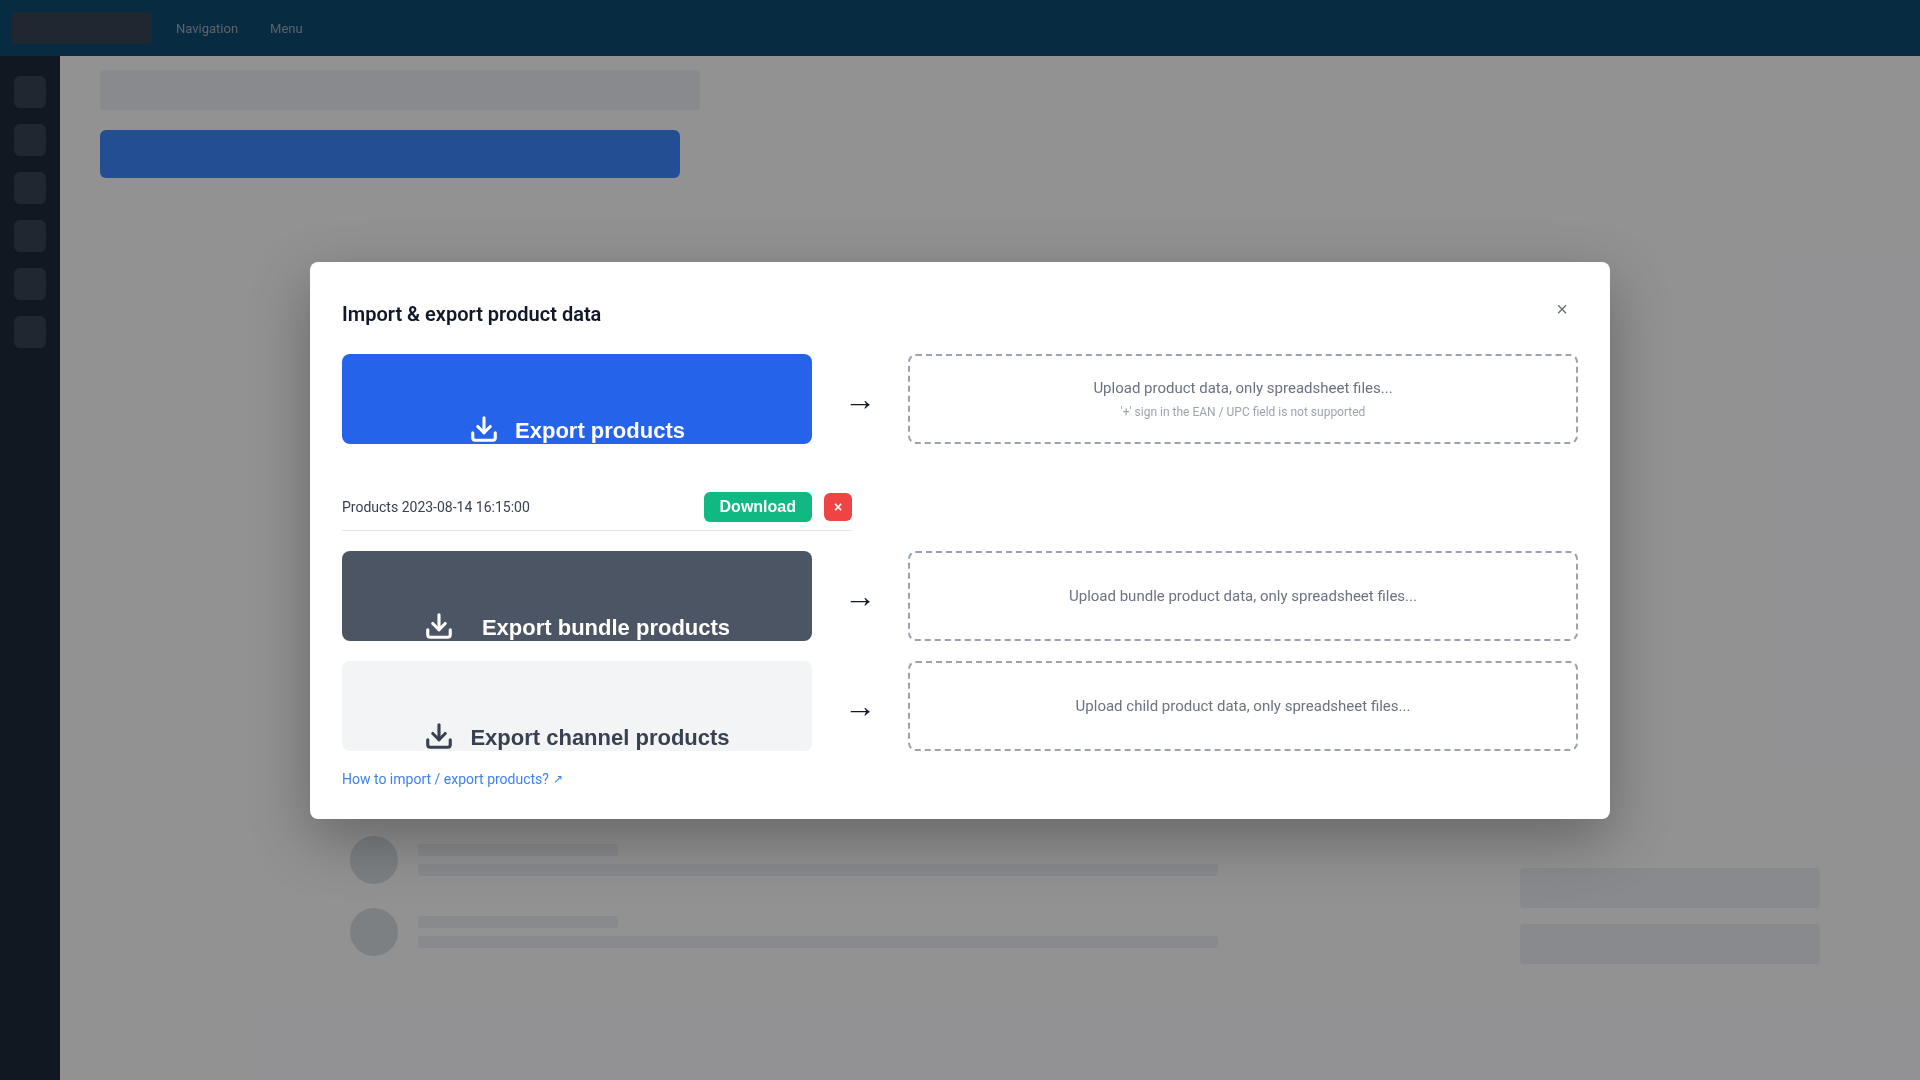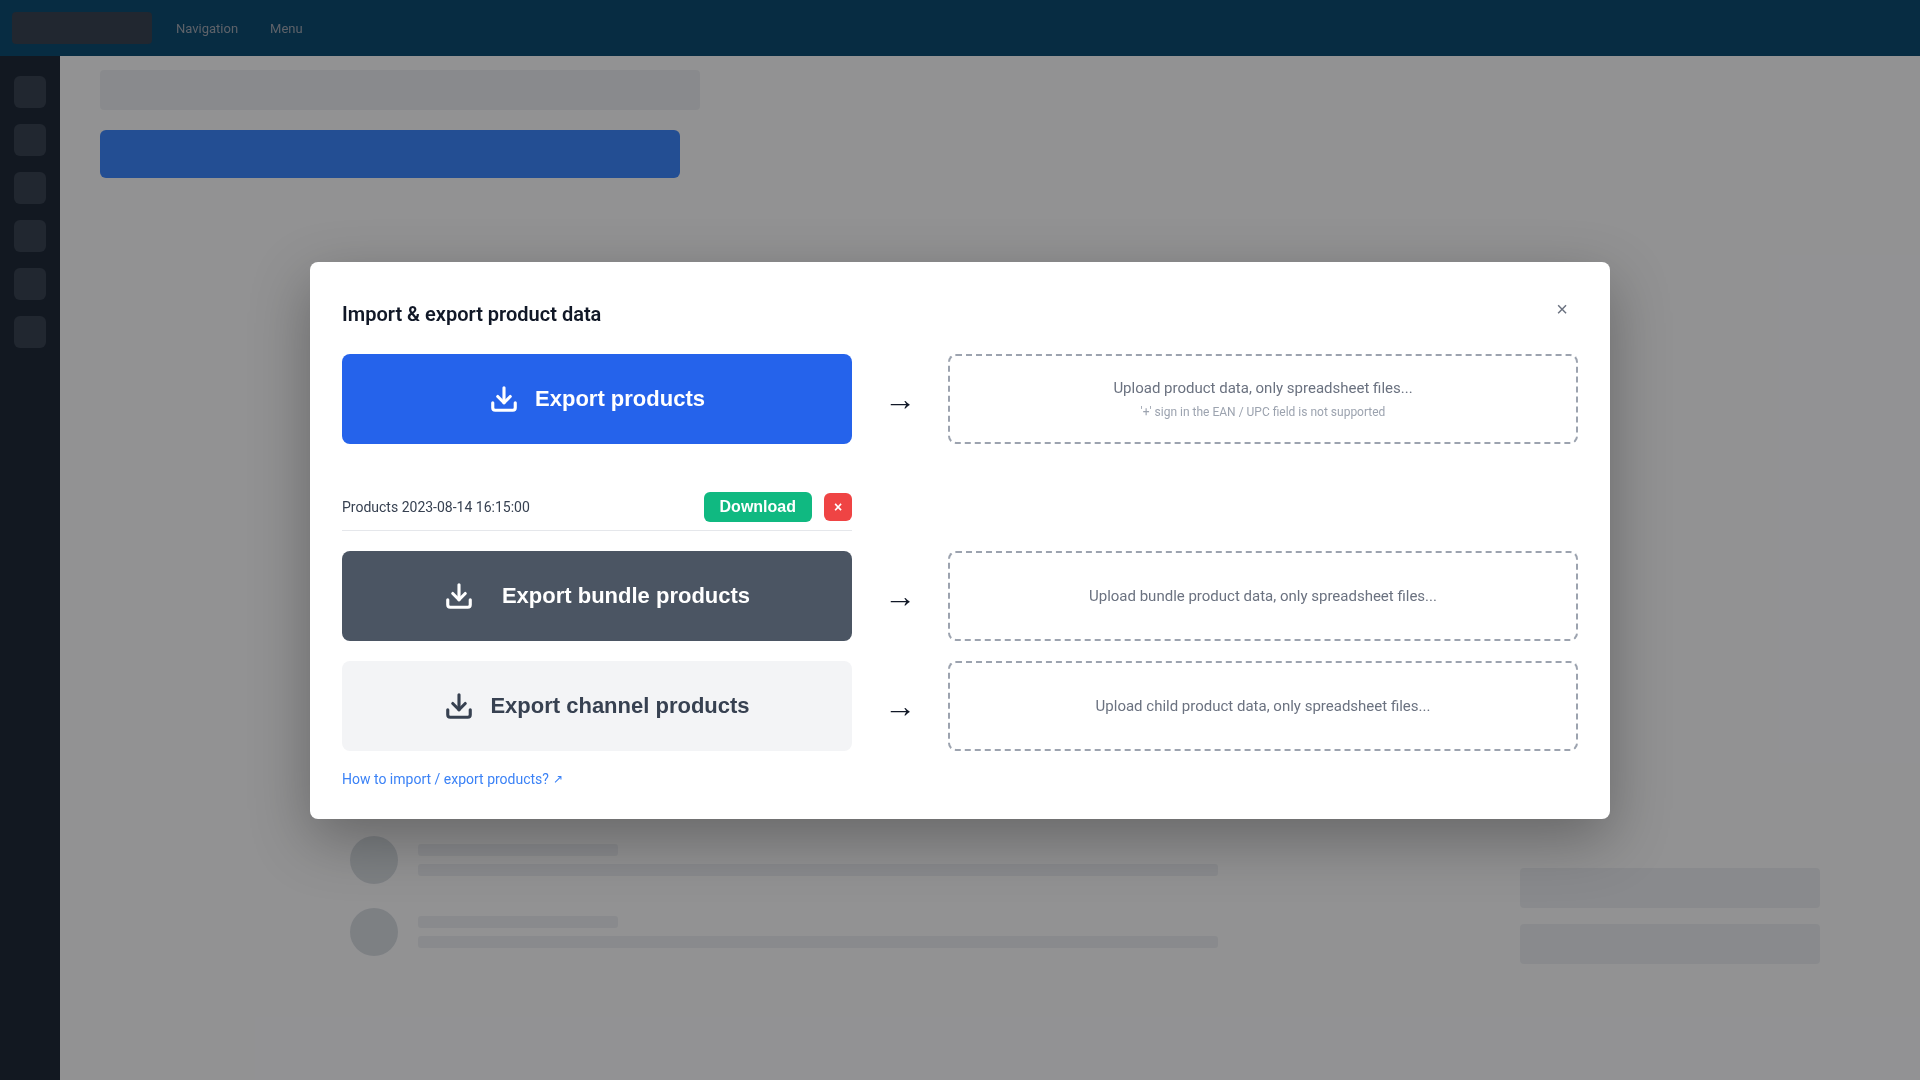--- a/index.html
+++ b/index.html
@@ -193,27 +193,27 @@
 
     .export-row-inner {
       display: flex;
       align-items: center;
       gap: 32px;
       width: 100%;
     }
 
     
     .export-btn {
-      width: 510px;
+      width: 470px;
       height: 90px;
       border-radius: 8px;
       border: none;
       cursor: pointer;
       display: flex;
-      align-items: center;
+      align-items: flex-end;
       justify-content: center;
       gap: 16px;
       font-size: 22px;
       font-weight: 600;
       color: #ffffff;
       flex-shrink: 0;
     }
 
     .export-btn-blue {
       background: #2563eb;

